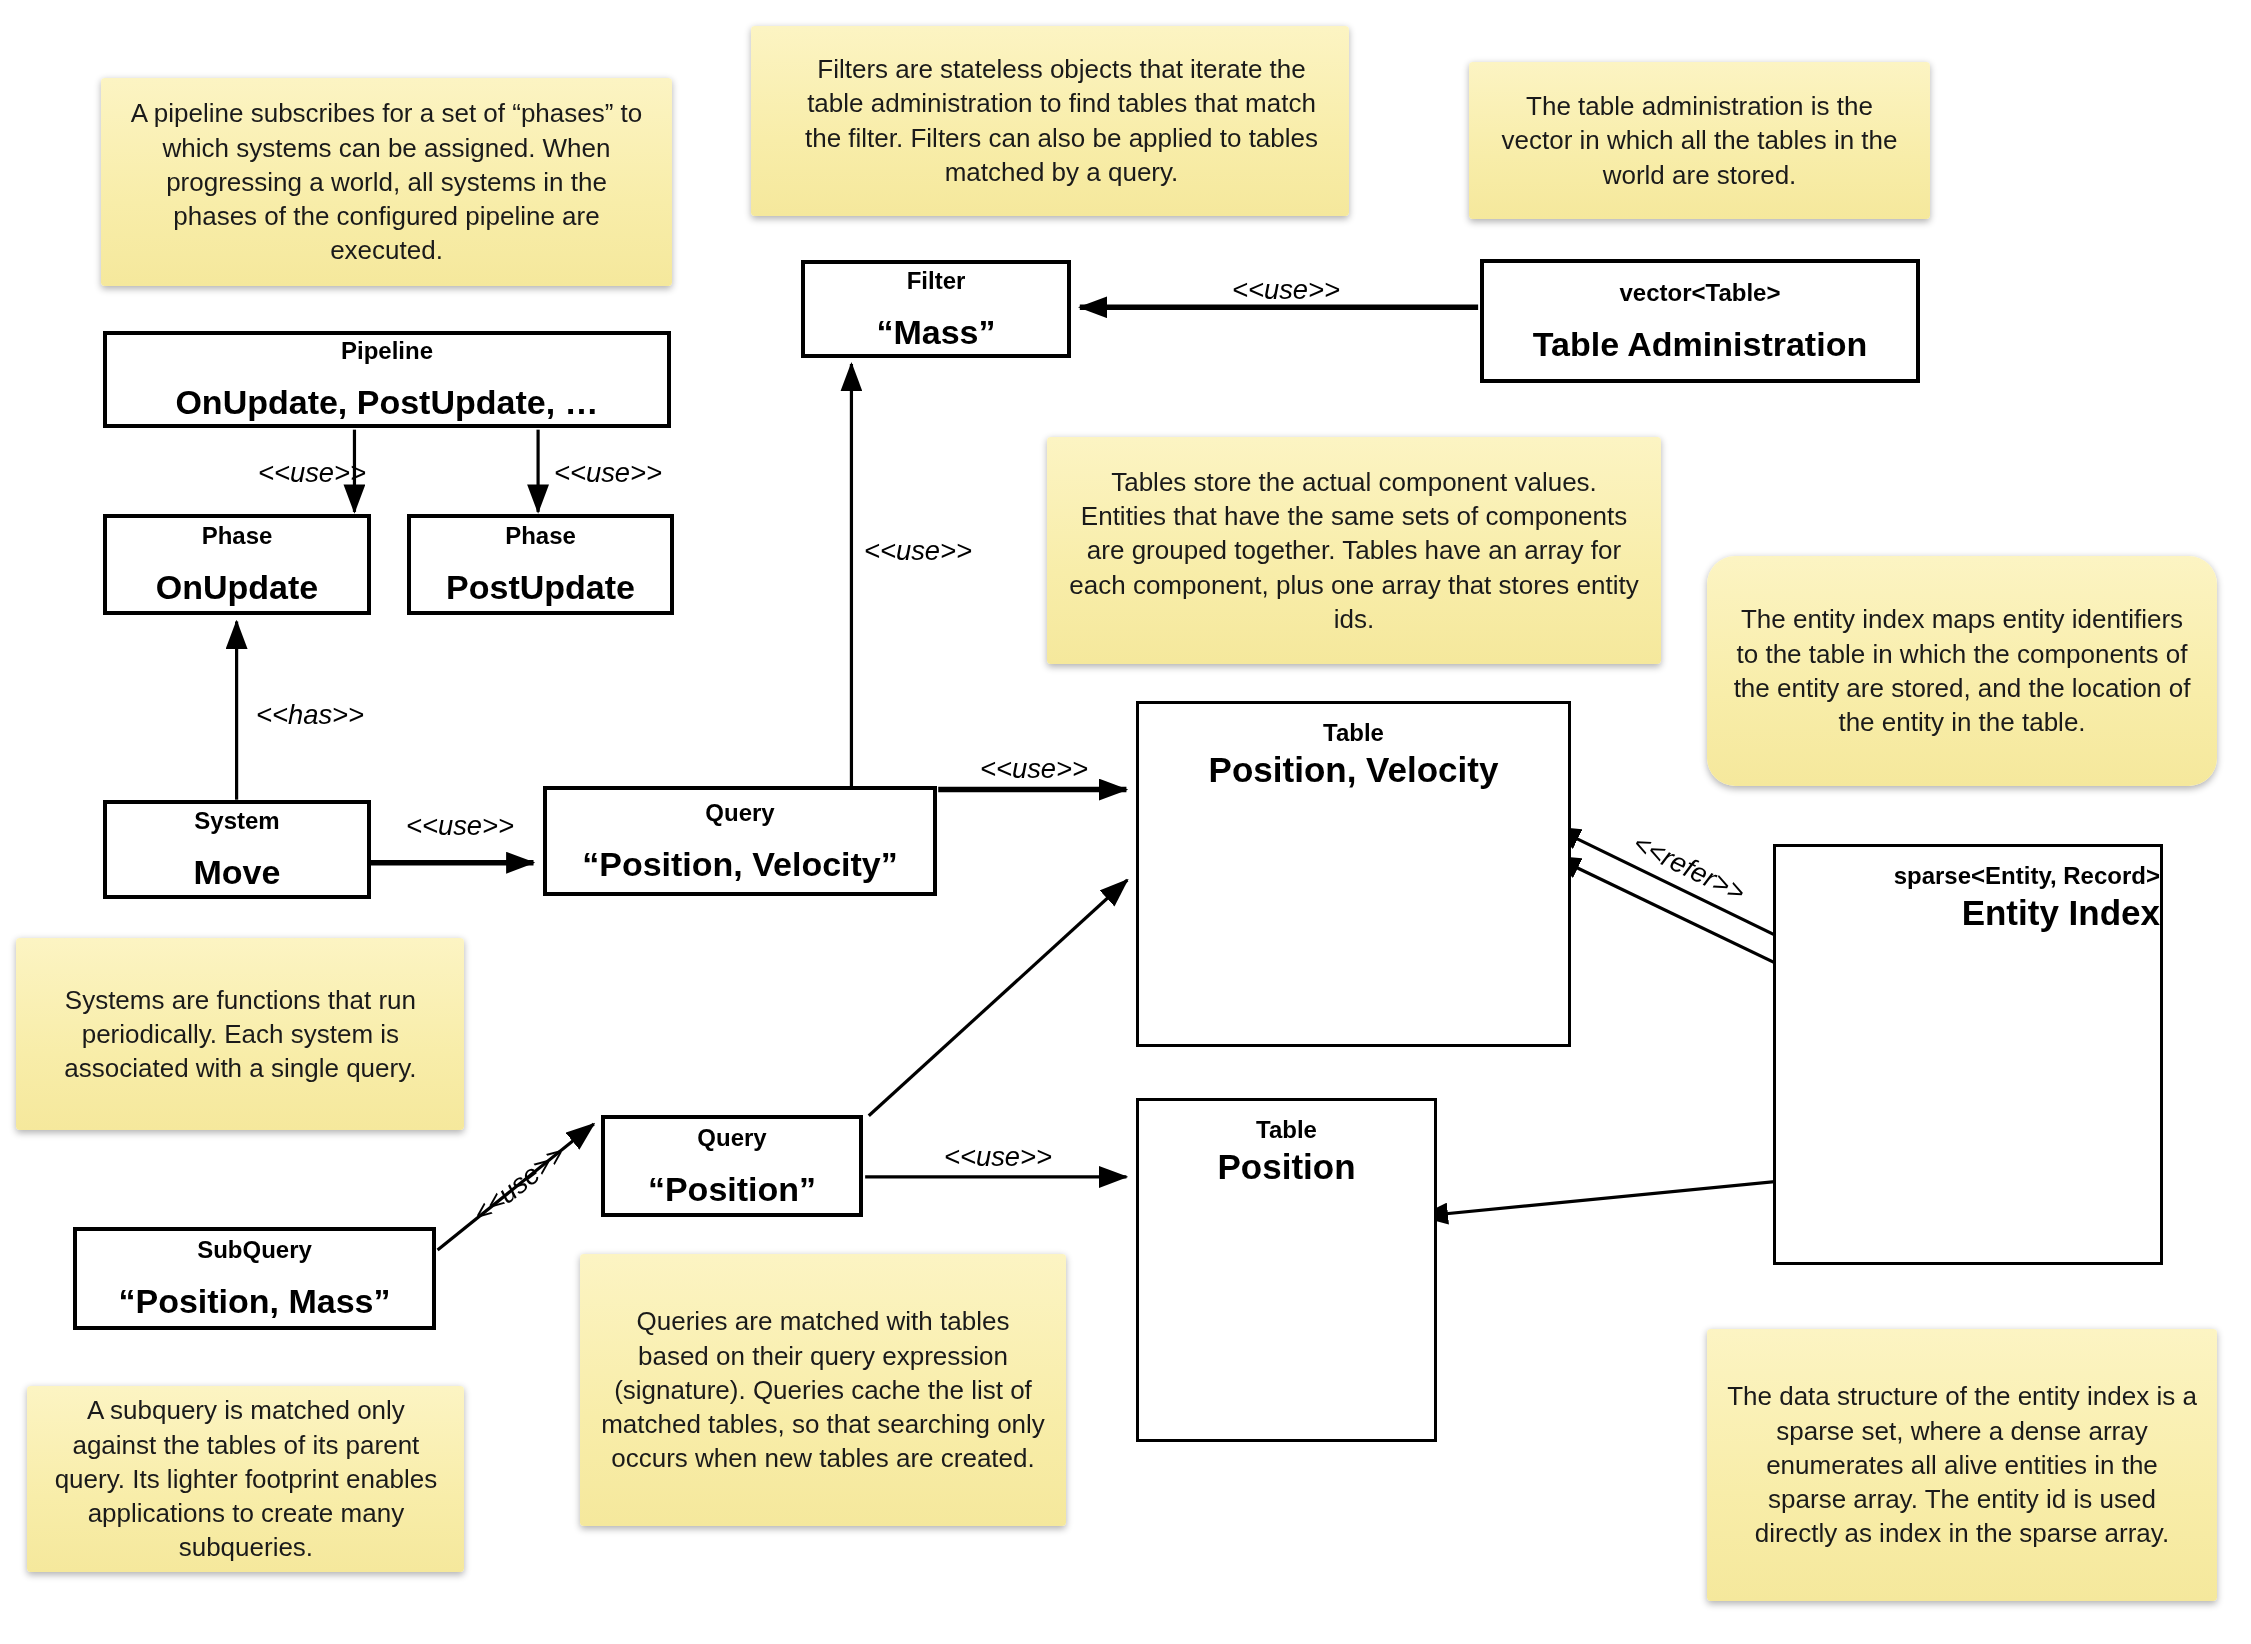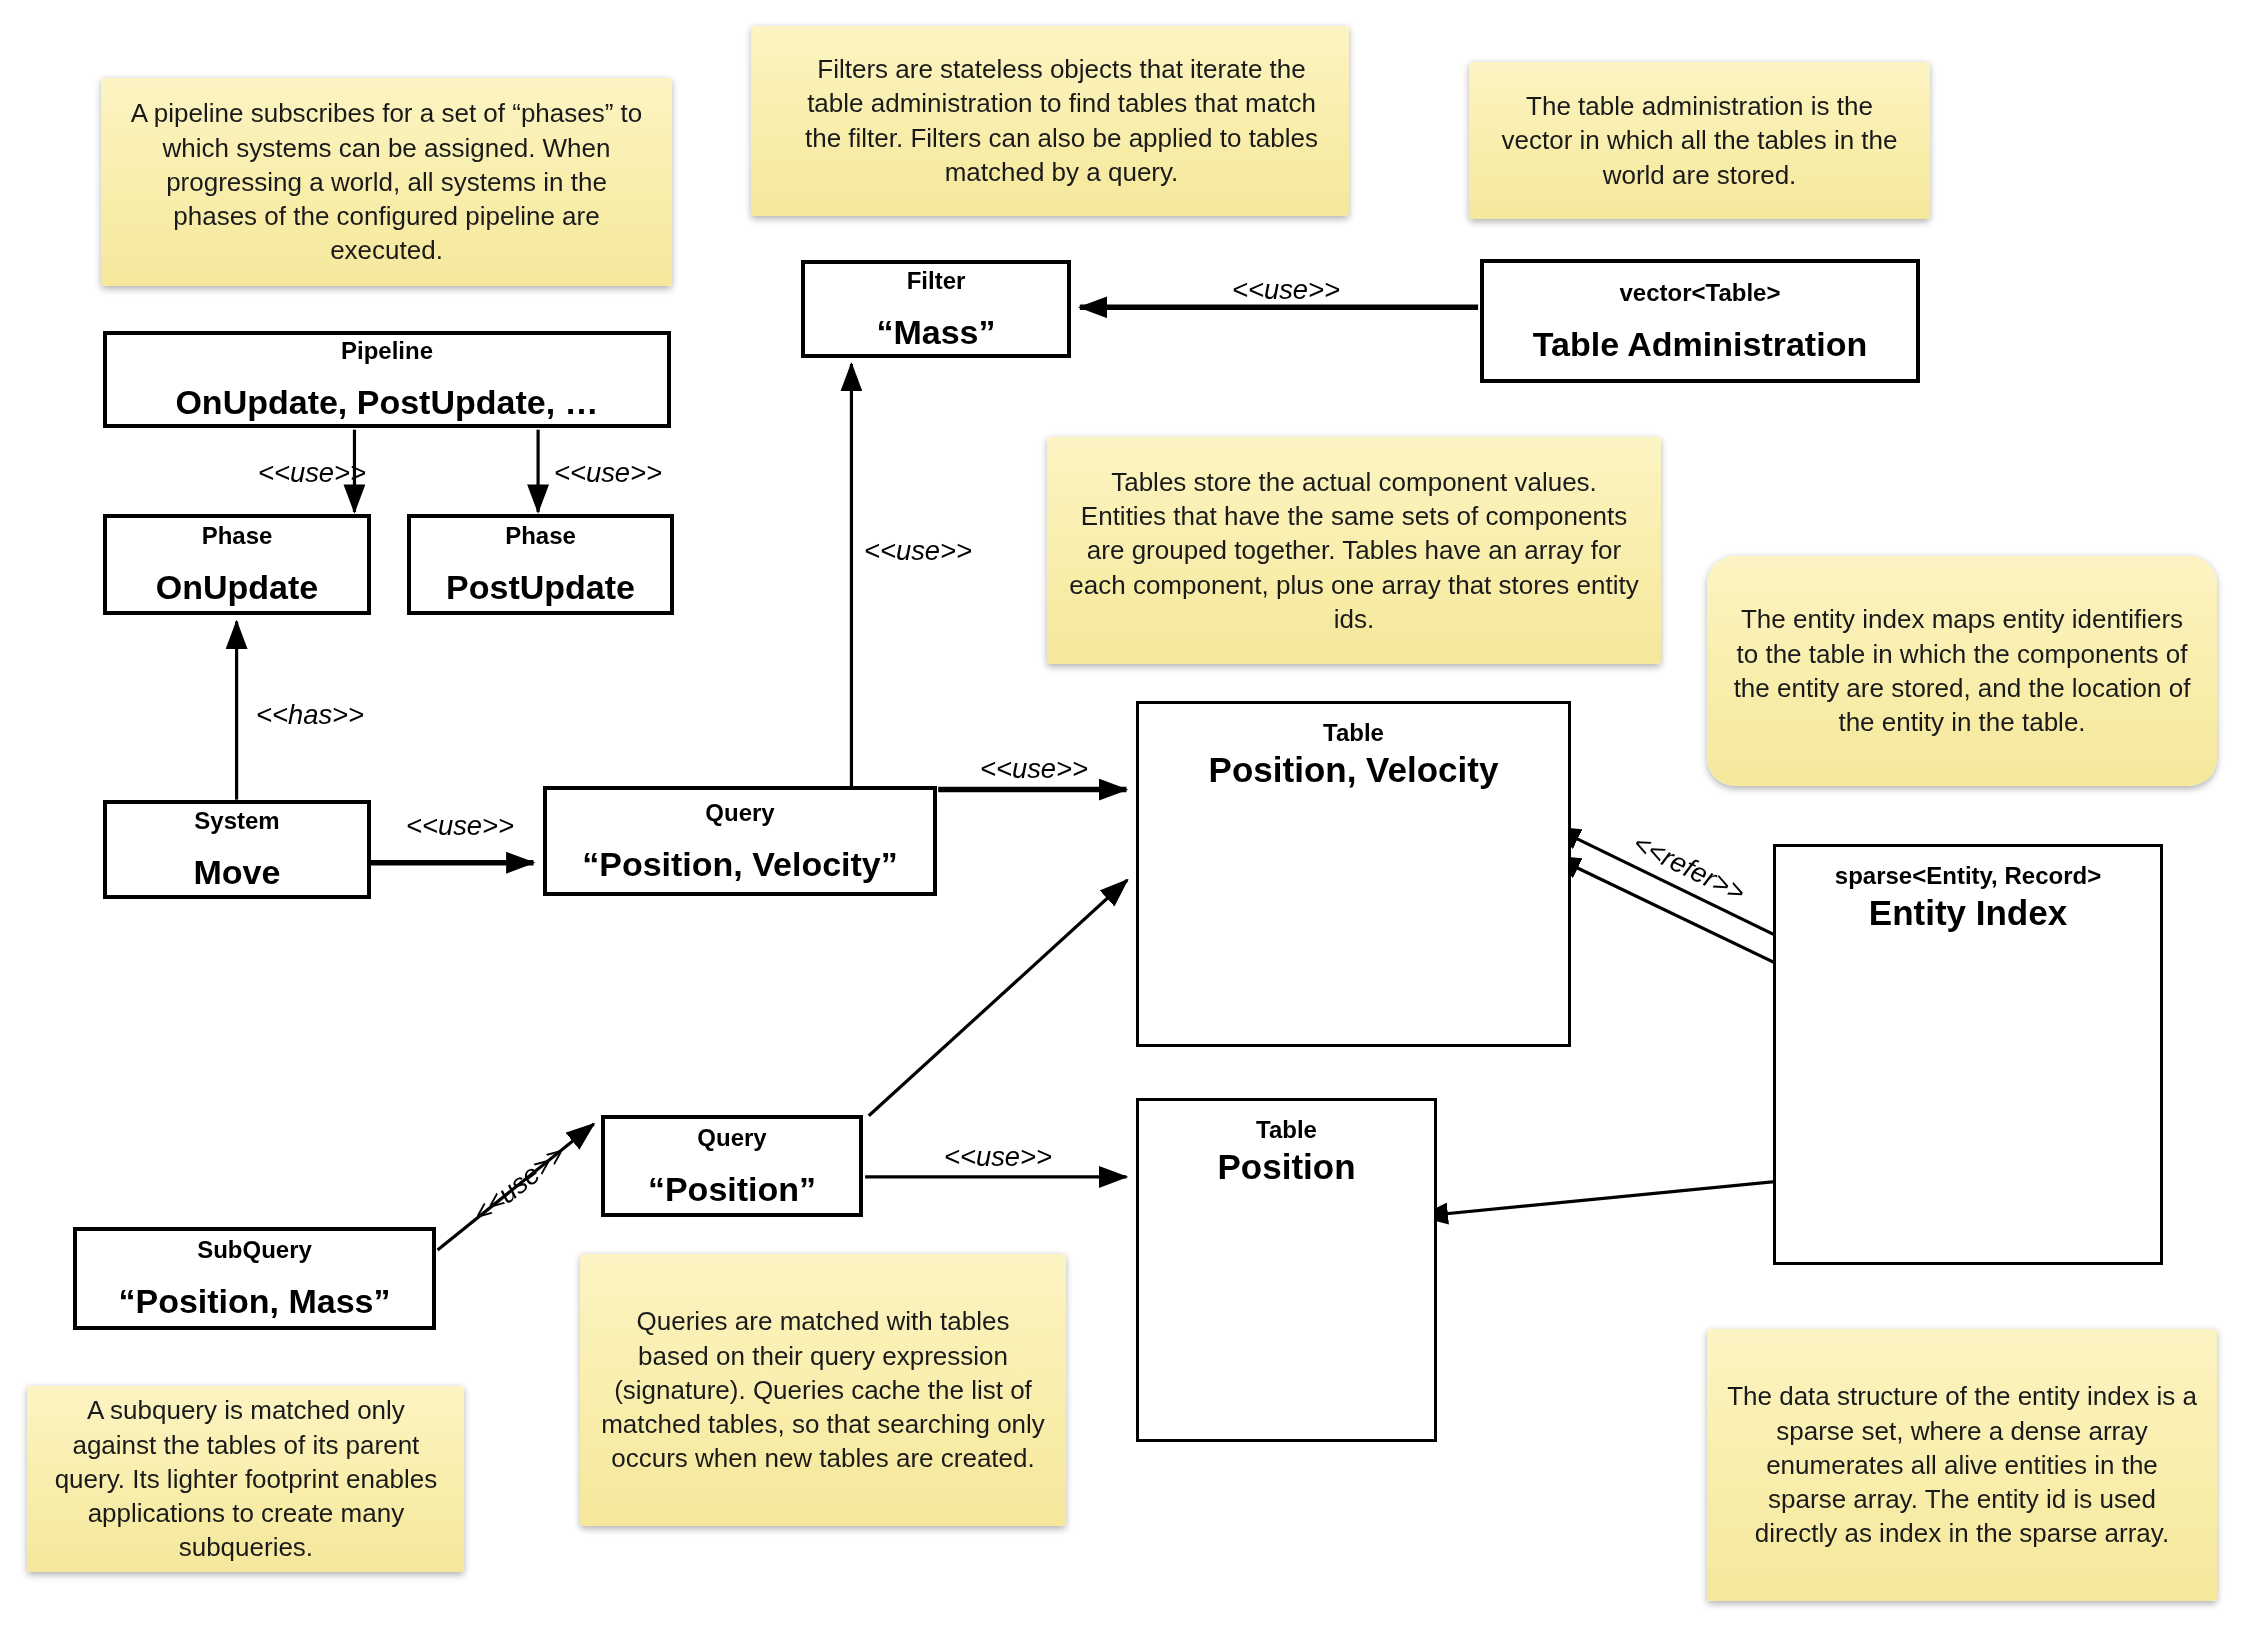--- a/index.html
+++ b/index.html
@@ -65,20 +65,21 @@
     <line class="thin" x1="2181" y1="1056" x2="2137" y2="1056" marker-end="url(#arr)"></line>
     <line class="thin" x1="2181" y1="1080" x2="2137" y2="1080" marker-end="url(#arr)"></line>
     <line class="thin" x1="2184" y1="1108" x2="2128" y2="1256" marker-end="url(#arr)"></line>
   </svg>
 
   <div class="note" style="left:101px;top:78px;width:571px;height:208px;">A pipeline subscribes for a set of “phases” to which systems can be assigned. When progressing a world, all systems in the phases of the configured pipeline are executed.</div>
   <div class="note" style="left:751px;top:25.6px;width:598px;height:190px;padding-left:43px;">Filters are stateless objects that iterate the table administration to find tables that match the filter. Filters can also be applied to tables matched by a query.</div>
   <div class="note" style="left:1469px;top:62px;width:461px;height:157px;">The table administration is the vector in which all the tables in the world are stored.</div>
   <div class="note" style="left:1047px;top:437px;width:614px;height:227px;">Tables store the actual component values. Entities that have the same sets of components are grouped together. Tables have an array for each component, plus one array that stores entity ids.</div>
   <div class="note" style="left:1707px;top:556px;width:510px;height:230px;border-radius:28px;">The entity index maps entity identifiers to the table in which the components of the entity are stored, and the location of the entity in the table.</div>
+  <div class="note" style="left:16.4px;top:938px;width:448px;height:192px;">Systems are functions that run periodically. Each system is associated with a single query.</div>
   <div class="note" style="left:580px;top:1254px;width:486px;height:272px;">Queries are matched with tables based on their query expression (signature). Queries cache the list of matched tables, so that searching only occurs when new tables are created.</div>
   <div class="note" style="left:27.4px;top:1386px;width:437px;height:186px;">A subquery is matched only against the tables of its parent query. Its lighter footprint enables applications to create many subqueries.</div>
   <div class="note" style="left:1707px;top:1329px;width:510px;height:272px;">The data structure of the entity index is a sparse set, where a dense array enumerates all alive entities in the sparse array. The entity id is used directly as index in the sparse array.</div>
 
   <div class="uml-box" style="left:103px;top:331px;width:568px;height:97px;">
     <span class="type">Pipeline</span>
     <span class="name">OnUpdate, PostUpdate, …</span>
   </div>
 
   <div class="uml-box" style="left:103px;top:514px;width:268px;height:101px;">
@@ -129,21 +130,21 @@
   <div class="gray-rect" style="left:1297px;top:810px;width:111px;height:211px;"></div>
   <div class="gray-rect" style="left:1432px;top:810px;width:111px;height:211px;"></div>
 
   <div class="bigbox" style="left:1136px;top:1098px;width:301px;height:344px;">
     <span class="type">Table</span>
     <span class="name">Position</span>
   </div>
   <div class="gray-rect" style="left:1163px;top:1206px;width:111px;height:212px;"></div>
   <div class="gray-rect" style="left:1297px;top:1206px;width:111px;height:212px;"></div>
 
-  <div class="bigbox" style="left:1773px;top:844px;width:390px;height:421px;">
+  <div class="bigbox" style="left:1773px;top:844px;width:390px;height:421px;text-align:right;">
     <span class="type">sparse&lt;Entity, Record&gt;</span>
     <span class="name">Entity Index</span>
   </div>
   <div class="gray-rect" style="left:1831px;top:948px;width:112px;height:295px;"></div>
   <div class="gray-rect" style="left:1995px;top:948px;width:108px;height:100px;"></div>
 
   <div class="stereo" style="left:312px;top:473px;">&lt;&lt;use&gt;&gt;</div>
   <div class="stereo" style="left:608px;top:473px;">&lt;&lt;use&gt;&gt;</div>
   <div class="stereo" style="left:310px;top:715px;">&lt;&lt;has&gt;&gt;</div>
   <div class="stereo" style="left:460px;top:826px;">&lt;&lt;use&gt;&gt;</div>

